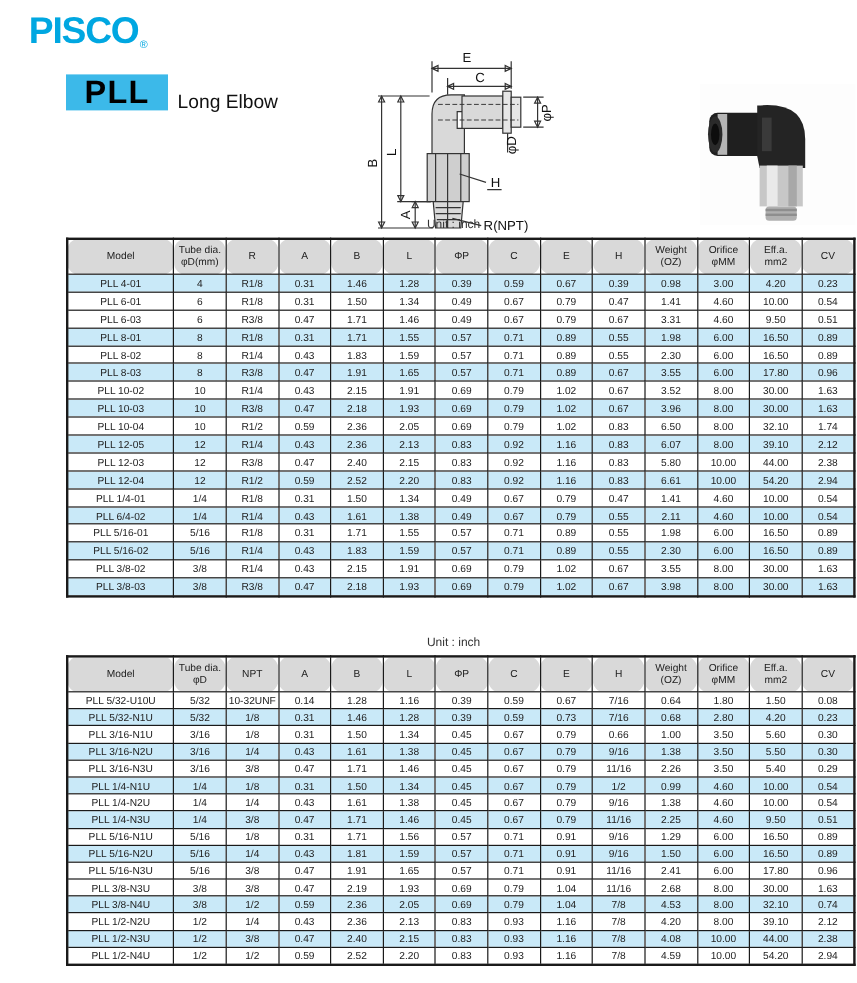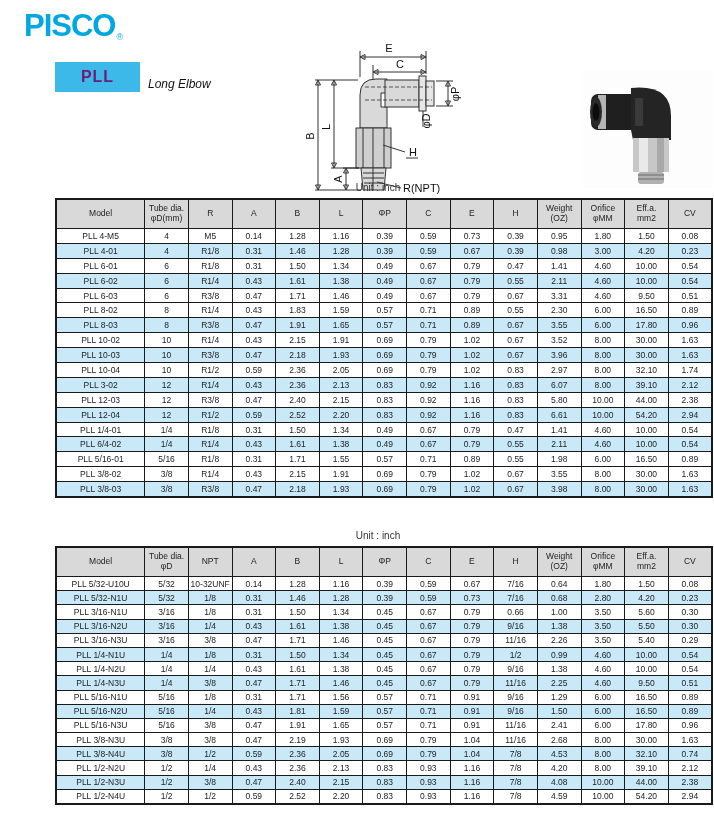--- a/index.html
+++ b/index.html
@@ -6,41 +6,41 @@
   .page{position:relative;width:714px;height:819px;background:#fff;overflow:hidden;
         font-family:"Liberation Sans",sans-serif;color:#222;}
 
   
   .logo{position:absolute;left:24px;top:8px;font-size:31px;font-weight:800;
         color:#00a7e1;letter-spacing:-1px;}
   .logo .reg{font-size:9px;font-weight:400;vertical-align:baseline;position:relative;top:4px;left:1px;}
 
   
   .badge{position:absolute;left:55px;top:62px;width:85px;height:30px;background:#3cb9e9;
-         color:#701a75;font-size:16px;font-weight:800;text-align:center;line-height:30px;
+         color:#000000;font-size:27px;font-weight:800;text-align:center;line-height:30px;
          letter-spacing:1px;}
-  .product-name{position:absolute;left:148px;top:77px;font-size:12px;color:#111;font-style:italic;}
+  .product-name{position:absolute;left:148px;top:77px;font-size:16px;color:#111;}
 
   
   .diagram{position:absolute;left:303px;top:33px;}
   .photo{position:absolute;left:583px;top:70px;}
 
   .unit-note{position:absolute;left:49px;width:658px;text-align:center;font-size:10px;color:#333;}
   .unit1{top:182px;}
   .unit2{top:530px;}
 
   
   .tbl-wrap{position:absolute;left:55px;width:658px;}
   .t1{top:198px;}
   .t2{top:546px;}
   table{border-collapse:collapse;table-layout:fixed;width:658px;background:#fff;
         border:2px solid #1a1a1a;}
   th,td{border:1px solid #1a1a1a;text-align:center;padding:0 1px;overflow:hidden;}
   th{background:#d9d9d9;font-weight:400;font-size:8.5px;line-height:1.15;height:28px;
-     white-space:pre-line;color:#222;}
+     white-space:pre-line;color:#222;border-radius:10px;}
   th:first-child{width:13%;}
   .t1 td{height:13.9px;font-size:8.5px;}
   .t2 td{height:13.2px;font-size:8.5px;}
   tr.hl td{background:#c9e9f8;}
 
   
   .dln{stroke:#333;stroke-width:1;fill:none;}
   .dfill{stroke:#333;stroke-width:1;fill:#d9d9d9;}
   .dfill2{stroke:#333;stroke-width:1;fill:#cfcfcf;}
   .dfill3{stroke:#333;stroke-width:1;fill:#e6e6e6;}
@@ -163,36 +163,20 @@
             <th>Weight
 (OZ)</th>
             <th>Orifice
 φMM</th>
             <th>Eff.a.
 mm2</th>
             <th>CV</th>
           </tr>
         </thead>
         <tbody>
-          <tr>
-            <td>PLL 4-M5</td>
-            <td>4</td>
-            <td>M5</td>
-            <td>0.14</td>
-            <td>1.28</td>
-            <td>1.16</td>
-            <td>0.39</td>
-            <td>0.59</td>
-            <td>0.73</td>
-            <td>0.39</td>
-            <td>0.95</td>
-            <td>1.80</td>
-            <td>1.50</td>
-            <td>0.08</td>
-          </tr>
           <tr class="hl">
             <td>PLL 4-01</td>
             <td>4</td>
             <td>R1/8</td>
             <td>0.31</td>
             <td>1.46</td>
             <td>1.28</td>
             <td>0.39</td>
             <td>0.59</td>
             <td>0.67</td>
@@ -211,51 +195,51 @@
             <td>1.34</td>
             <td>0.49</td>
             <td>0.67</td>
             <td>0.79</td>
             <td>0.47</td>
             <td>1.41</td>
             <td>4.60</td>
             <td>10.00</td>
             <td>0.54</td>
           </tr>
-          <tr class="hl">
-            <td>PLL 6-02</td>
-            <td>6</td>
-            <td>R1/4</td>
-            <td>0.43</td>
-            <td>1.61</td>
-            <td>1.38</td>
-            <td>0.49</td>
-            <td>0.67</td>
-            <td>0.79</td>
-            <td>0.55</td>
-            <td>2.11</td>
-            <td>4.60</td>
-            <td>10.00</td>
-            <td>0.54</td>
-          </tr>
           <tr>
             <td>PLL 6-03</td>
             <td>6</td>
             <td>R3/8</td>
             <td>0.47</td>
             <td>1.71</td>
             <td>1.46</td>
             <td>0.49</td>
             <td>0.67</td>
             <td>0.79</td>
             <td>0.67</td>
             <td>3.31</td>
             <td>4.60</td>
             <td>9.50</td>
             <td>0.51</td>
+          </tr>
+          <tr class="hl">
+            <td>PLL 8-01</td>
+            <td>8</td>
+            <td>R1/8</td>
+            <td>0.31</td>
+            <td>1.71</td>
+            <td>1.55</td>
+            <td>0.57</td>
+            <td>0.71</td>
+            <td>0.89</td>
+            <td>0.55</td>
+            <td>1.98</td>
+            <td>6.00</td>
+            <td>16.50</td>
+            <td>0.89</td>
           </tr>
           <tr>
             <td>PLL 8-02</td>
             <td>8</td>
             <td>R1/4</td>
             <td>0.43</td>
             <td>1.83</td>
             <td>1.59</td>
             <td>0.57</td>
             <td>0.71</td>
@@ -318,27 +302,27 @@
             <td>PLL 10-04</td>
             <td>10</td>
             <td>R1/2</td>
             <td>0.59</td>
             <td>2.36</td>
             <td>2.05</td>
             <td>0.69</td>
             <td>0.79</td>
             <td>1.02</td>
             <td>0.83</td>
-            <td>2.97</td>
+            <td>6.50</td>
             <td>8.00</td>
             <td>32.10</td>
             <td>1.74</td>
           </tr>
           <tr class="hl">
-            <td>PLL 3-02</td>
+            <td>PLL 12-05</td>
             <td>12</td>
             <td>R1/4</td>
             <td>0.43</td>
             <td>2.36</td>
             <td>2.13</td>
             <td>0.83</td>
             <td>0.92</td>
             <td>1.16</td>
             <td>0.83</td>
             <td>6.07</td>
@@ -415,20 +399,36 @@
             <td>5/16</td>
             <td>R1/8</td>
             <td>0.31</td>
             <td>1.71</td>
             <td>1.55</td>
             <td>0.57</td>
             <td>0.71</td>
             <td>0.89</td>
             <td>0.55</td>
             <td>1.98</td>
+            <td>6.00</td>
+            <td>16.50</td>
+            <td>0.89</td>
+          </tr>
+          <tr class="hl">
+            <td>PLL 5/16-02</td>
+            <td>5/16</td>
+            <td>R1/4</td>
+            <td>0.43</td>
+            <td>1.83</td>
+            <td>1.59</td>
+            <td>0.57</td>
+            <td>0.71</td>
+            <td>0.89</td>
+            <td>0.55</td>
+            <td>2.30</td>
             <td>6.00</td>
             <td>16.50</td>
             <td>0.89</td>
           </tr>
           <tr>
             <td>PLL 3/8-02</td>
             <td>3/8</td>
             <td>R1/4</td>
             <td>0.43</td>
             <td>2.15</td>

